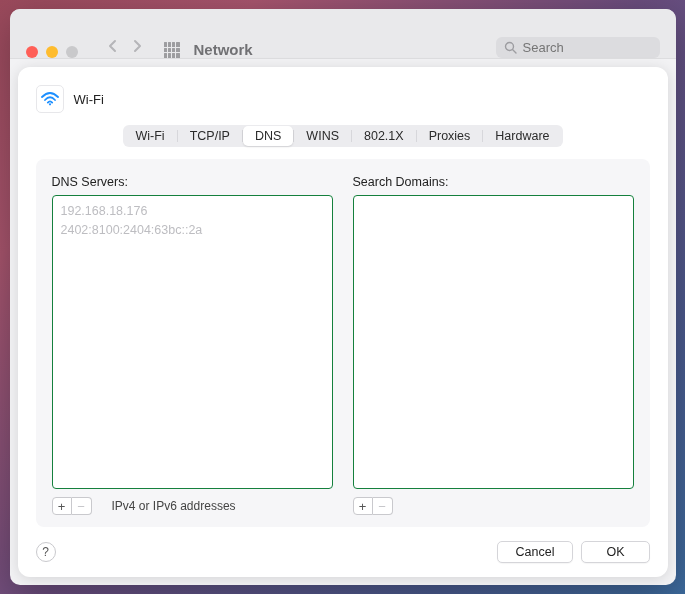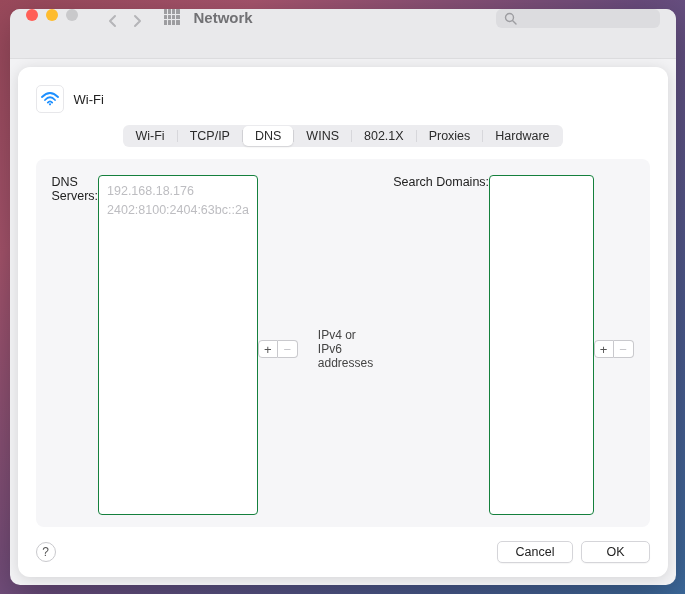--- a/index.html
+++ b/index.html
@@ -1,18 +1,18 @@
 <!DOCTYPE html>
 <html><head>
   <meta charset="utf-8">
   <style>
     * { margin: 0; padding: 0; box-sizing: border-box; font-family: -apple-system, BlinkMacSystemFont, "Helvetica Neue", Arial, sans-serif; }
     body { width: 685px; height: 594px; background: linear-gradient(135deg, #9b4a5c 0%, #a8556e 20%, #6b4d7e 50%, #4a5a8e 80%, #3d6b9e 100%); display: flex; align-items: center; justify-content: center; }
     .window { width: 666px; height: 576px; background: #f2f2f4; border-radius: 10px; box-shadow: 0 10px 40px rgba(0,0,0,0.3); overflow: hidden; position: relative; }
-    .titlebar { height: 50px; background: rgba(230,230,232,0.8); display: flex; align-items: flex-start; padding: 0 16px; border-bottom: 1px solid rgba(0,0,0,0.05); }
+    .titlebar { height: 50px; background: rgba(230,230,232,0.8); display: flex; align-items: flex-end; padding: 0 16px; border-bottom: 1px solid rgba(0,0,0,0.05); }
     .traffic-lights { display: flex; gap: 8px; }
     .tl { width: 12px; height: 12px; border-radius: 50%; }
     .tl-close { background: #ff5f57; }
     .tl-min { background: #febc2e; }
     .tl-max { background: #c9c9cb; }
     .nav-btns { display: flex; gap: 2px; margin-left: 22px; }
     .nav-btn { width: 24px; height: 24px; display: flex; align-items: center; justify-content: center; color: #b5b5b8; font-size: 18px; }
     .grid-icon { margin-left: 14px; width: 16px; height: 16px; display: grid; grid-template-columns: repeat(4,1fr); grid-template-rows: repeat(3,1fr); gap: 1px; }
     .grid-icon span { background: #9d9da0; border-radius: 0.5px; }
     .title { margin-left: 14px; font-size: 15px; font-weight: 600; color: #717174; }
@@ -22,21 +22,21 @@
     .sheet-overlay { position: absolute; left: 8px; right: 8px; top: 58px; bottom: 8px; background: #fff; border-radius: 12px; box-shadow: 0 2px 14px rgba(0,0,0,0.12); display: flex; flex-direction: column; padding: 18px 18px 14px 18px; }
     .sheet-header { display: flex; align-items: center; gap: 10px; }
     .wifi-icon-box { width: 28px; height: 28px; background: #fff; border: 1px solid #e7e7ea; border-radius: 5px; display: flex; align-items: center; justify-content: center; }
     .wifi-label { font-size: 13px; color: #222; }
     .tab-row { margin-top: 12px; display: flex; justify-content: center; }
     .seg { display: flex; background: #ececef; border-radius: 6px; padding: 1px; }
     .seg button { border: none; background: transparent; font-size: 12.5px; color: #2b2b2b; padding: 3px 12px; border-radius: 5px; cursor: pointer; position: relative; }
     .seg button.active { background: #fff; box-shadow: 0 1px 2px rgba(0,0,0,0.12); }
     .seg .divider { width: 1px; background: #d7d7db; margin: 4px 0; }
     .panel-area { margin-top: 12px; flex: 1; background: #f6f6f8; border-radius: 8px; padding: 16px 16px 12px 16px; display: flex; gap: 20px; }
-    .col { flex: 1; display: flex; flex-direction: row; }
+    .col { flex: 1; display: flex; flex-direction: column; }
     .col-label { font-size: 12.5px; color: #222; margin-bottom: 6px; }
     .listbox { flex: 1; background: #fff; border: 1px solid #15803d; border-radius: 4px; padding: 6px 8px; font-size: 12.5px; color: #bdbdc1; line-height: 1.5; }
     .underlist { display: flex; align-items: center; gap: 8px; margin-top: 8px; }
     .pm-group { display: flex; }
     .pm-btn { width: 20px; height: 18px; border: 1px solid #c9c9cd; background: #fff; display: flex; align-items: center; justify-content: center; font-size: 13px; color: #555; cursor: pointer; }
     .pm-btn.minus { color: #c3c3c7; border-left: none; }
     .pm-btn.first { border-top-left-radius: 4px; border-bottom-left-radius: 4px; }
     .pm-btn.last { border-top-right-radius: 4px; border-bottom-right-radius: 4px; }
     .hint { font-size: 12px; color: #444; padding-left: 12px; }
     .footer { margin-top: 14px; display: flex; align-items: center; }
@@ -80,20 +80,21 @@
         <span></span>
         <span></span>
         <span></span>
     </div>
     <div class="title">Network</div>
     <div class="search-wrap">
       <svg class="search-icon" width="13" height="13" viewBox="0 0 13 13">
           <circle cx="5.5" cy="5.5" r="4" stroke="currentColor" stroke-width="1.4" fill="none"></circle>
           <line x1="8.5" y1="8.5" x2="12" y2="12" stroke="currentColor" stroke-width="1.4" stroke-linecap="round"></line>
         </svg>
+      <input class="search-input" placeholder="Search" style="">
     </div>
   </div>
 
   <div class="sheet-overlay">
     <div class="sheet-header">
       <div class="wifi-icon-box">
         <svg width="18" height="14" viewBox="0 0 18 14">
             <path d="M1 5 Q9 -3 17 5" stroke="#1e90ff" stroke-width="1.8" fill="none" stroke-linecap="round"></path>
             <path d="M4 8 Q9 2.5 14 8" stroke="#1e90ff" stroke-width="1.8" fill="none" stroke-linecap="round"></path>
             <path d="M6.8 10.6 Q9 8 11.2 10.6" stroke="#1e90ff" stroke-width="1.8" fill="none" stroke-linecap="round"></path>

